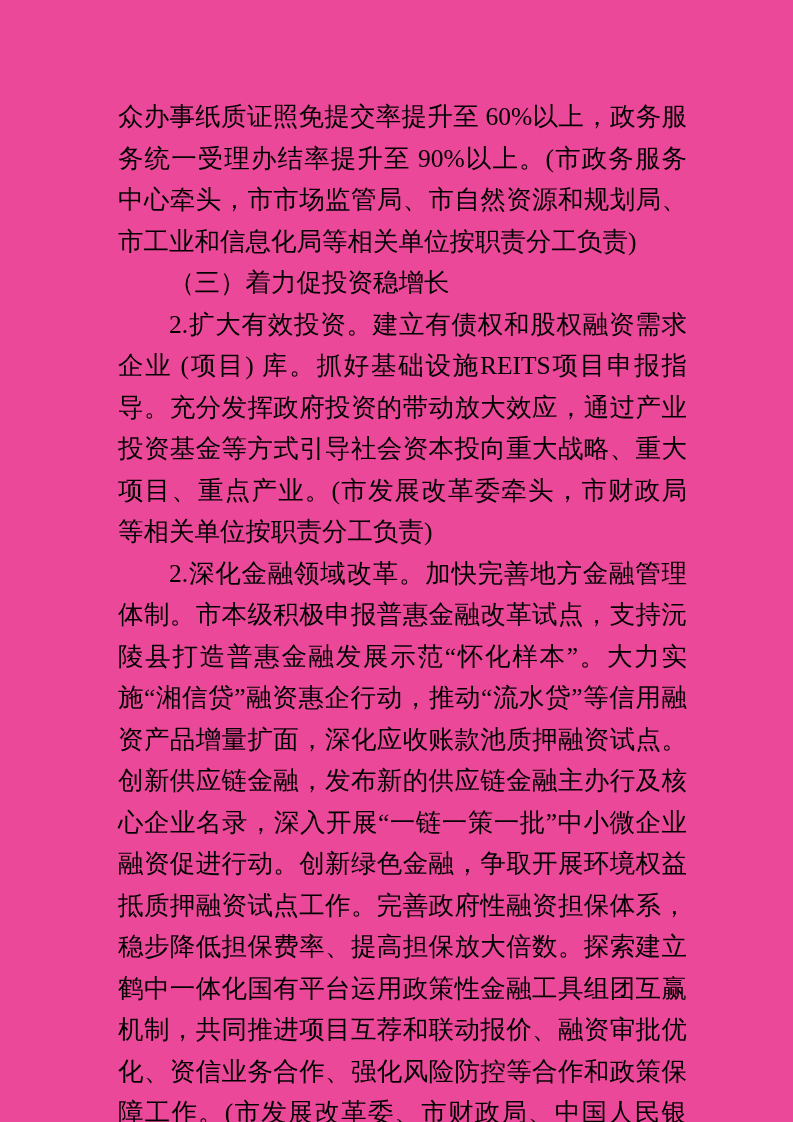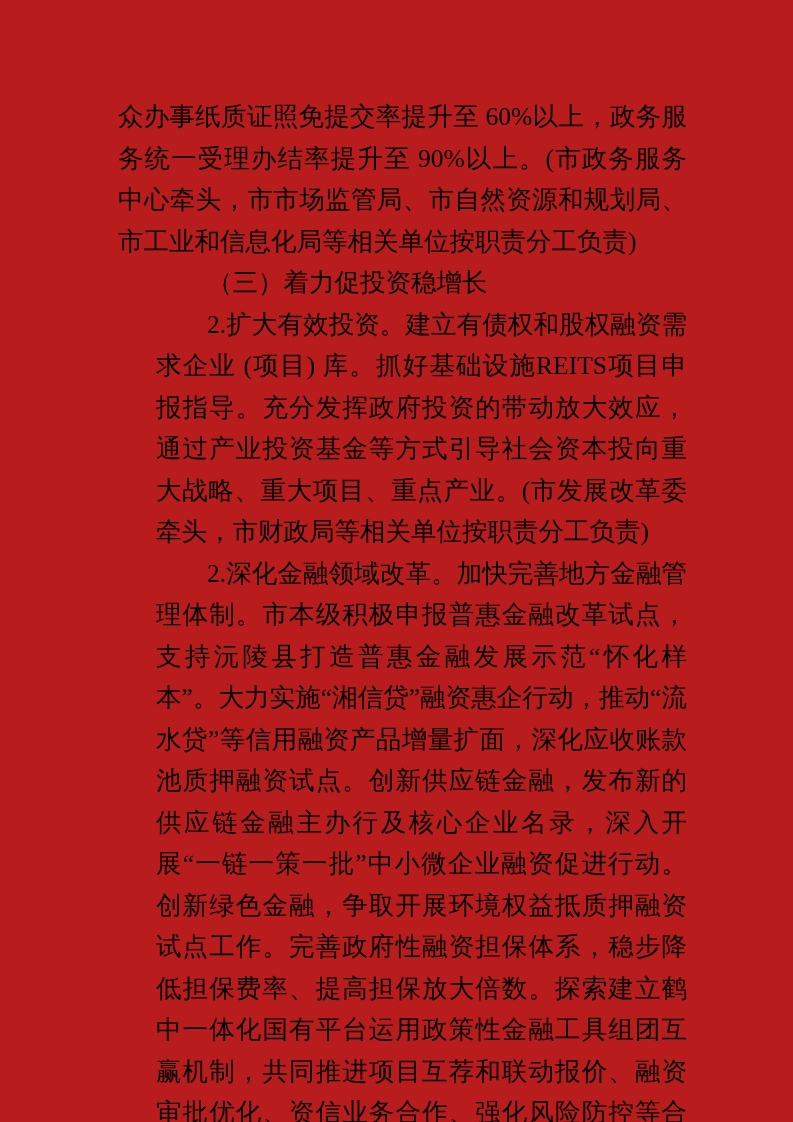--- a/index.html
+++ b/index.html
@@ -11,40 +11,39 @@
     width: 793px;
     height: 1122px;
     font-family: "Liberation Serif", "DejaVu Serif", serif;
     color: #000000;
     overflow: hidden;
   }
   .page {
     position: relative;
     width: 793px;
     height: 1122px;
-    background: #b91c1c;
+    background: #ec4899;
     box-sizing: border-box;
     padding: 96px 106px 0 118px;
   }
   .doc-body {
     font-size: 25.5px;
     line-height: 41.5px;
     text-align: justify;
     text-justify: inter-ideograph;
     letter-spacing: 0px;
   }
   p {
     margin: 0;
     padding: 0;
     text-align: justify;
     text-justify: inter-ideograph;
   }
   .indent2 {
     text-indent: 51px;
-    margin-left: 38px;
   }
   .noindent {
     text-indent: 0;
   }
 </style>
 </head>
 <body>
 
 <div class="page">
   <div class="doc-body">

